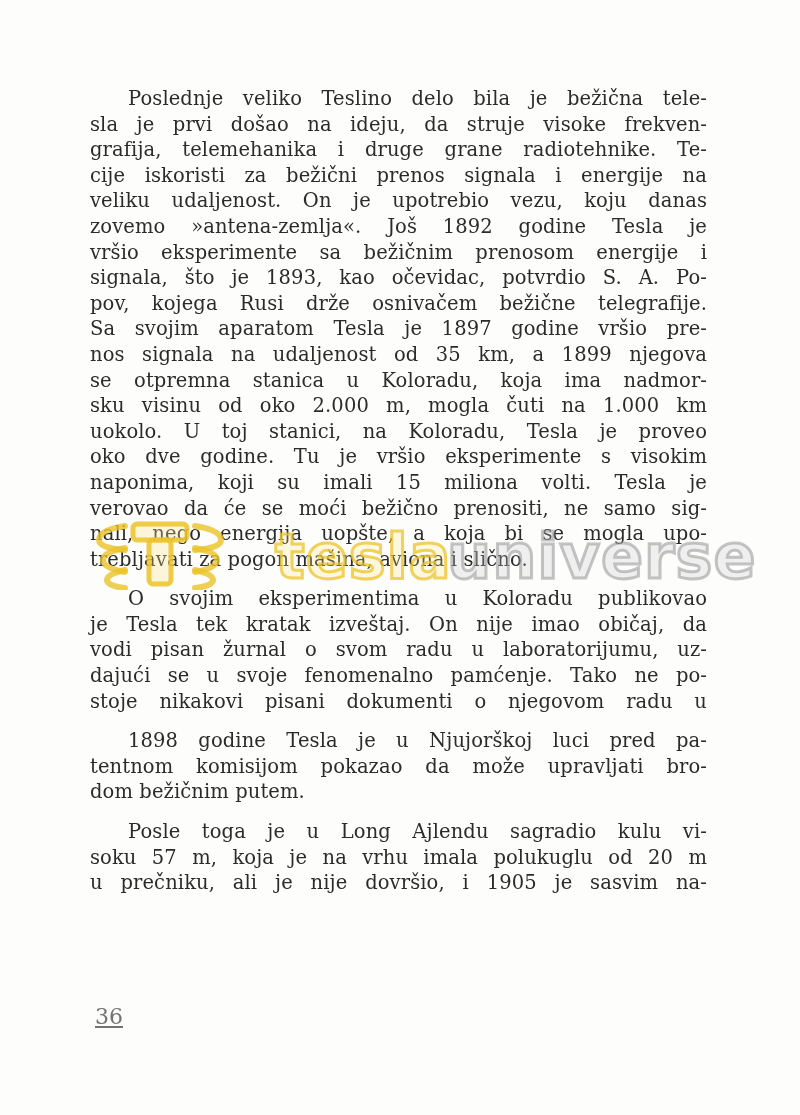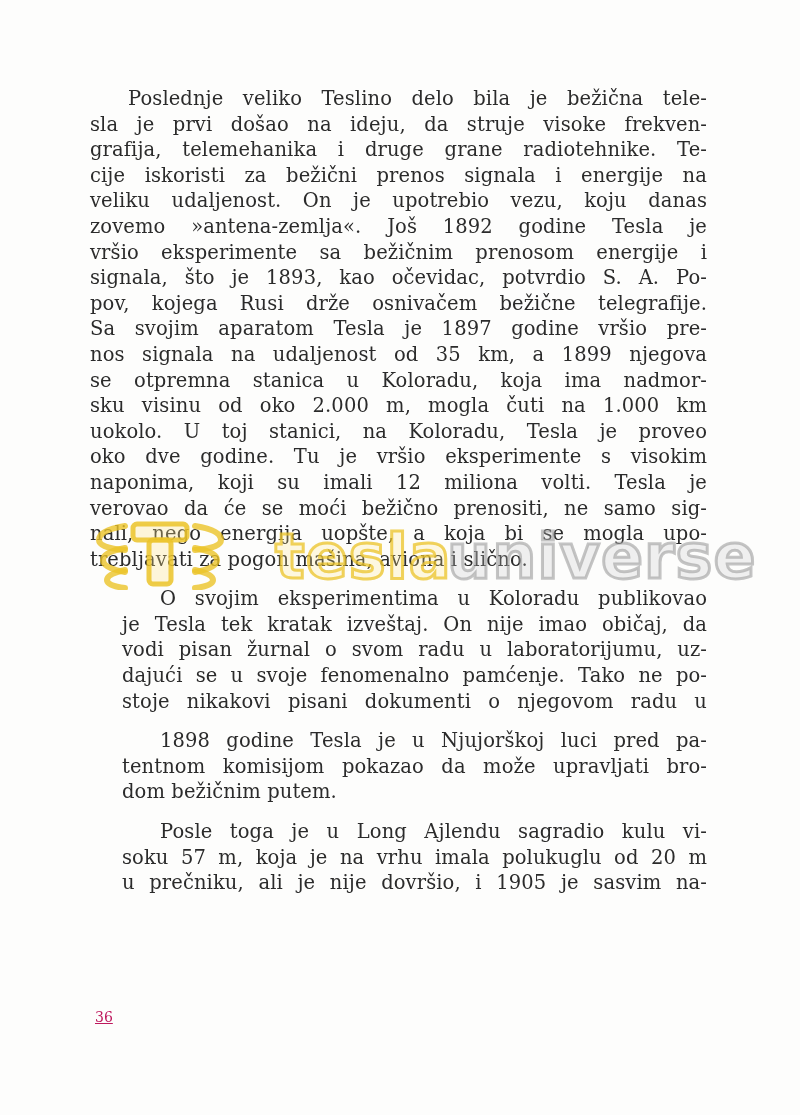--- a/index.html
+++ b/index.html
@@ -42,29 +42,28 @@
     overflow: visible;
   }
   .line.last {
     text-align-last: left;
   }
   .line.indent {
     padding-left: 38px;
   }
   .para + .para {
     margin-top: 14px;
-    margin-left: 32px;
   }
   .page-number {
     position: absolute;
     left: 95px;
     top: 1005px;
-    font-size: 14px;
+    font-size: 22px;
     line-height: 24px;
-    color: #be185d;
+    color: #737373;
     text-decoration: underline;
   }
   
   .watermark {
     position: absolute;
     left: 95px;
     top: 518px;
     width: 620px;
     height: 72px;
     pointer-events: none;
@@ -112,21 +111,21 @@
       <span class="line">zovemo »antena-zemlja«. Još 1892 godine Tesla je</span>
       <span class="line">vršio eksperimente sa bežičnim prenosom energije i</span>
       <span class="line">signala, što je 1893, kao očevidac, potvrdio S. A. Po-</span>
       <span class="line">pov, kojega Rusi drže osnivačem bežične telegrafije.</span>
       <span class="line">Sa svojim aparatom Tesla je 1897 godine vršio pre-</span>
       <span class="line">nos signala na udaljenost od 35 km, a 1899 njegova</span>
       <span class="line">se otpremna stanica u Koloradu, koja ima nadmor-</span>
       <span class="line">sku visinu od oko 2.000 m, mogla čuti na 1.000 km</span>
       <span class="line">uokolo. U toj stanici, na Koloradu, Tesla je proveo</span>
       <span class="line">oko dve godine. Tu je vršio eksperimente s visokim</span>
-      <span class="line">naponima, koji su imali 12 miliona volti. Tesla je</span>
+      <span class="line">naponima, koji su imali 15 miliona volti. Tesla je</span>
       <span class="line">verovao da će se moći bežično prenositi, ne samo sig-</span>
       <span class="line">nali, nego energija uopšte, a koja bi se mogla upo-</span>
       <span class="line last">trebljavati za pogon mašina, aviona i slično.</span>
     </div>
 
     <div class="para">
       <span class="line indent">O svojim eksperimentima u Koloradu publikovao</span>
       <span class="line">je Tesla tek kratak izveštaj. On nije imao običaj, da</span>
       <span class="line">vodi pisan žurnal o svom radu u laboratorijumu, uz-</span>
       <span class="line">dajući se u svoje fenomenalno pamćenje. Tako ne po-</span>

